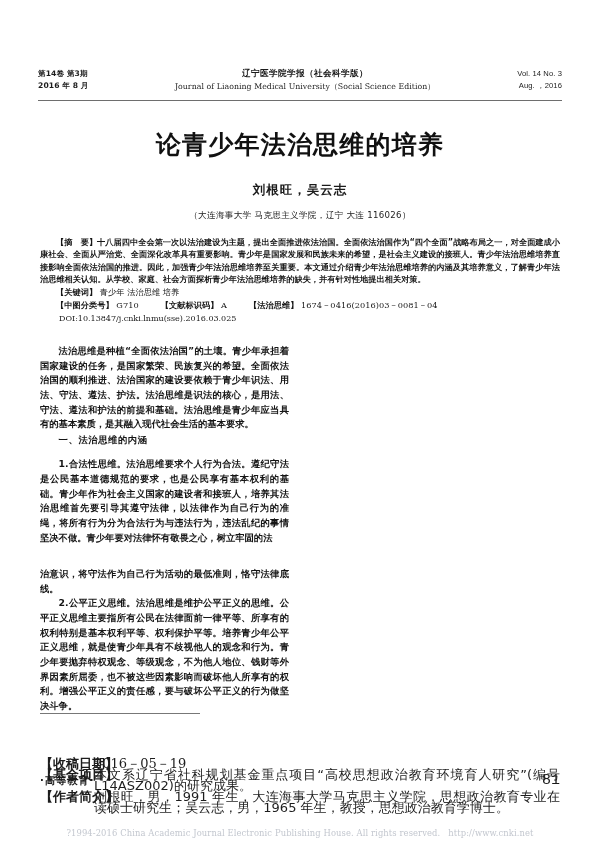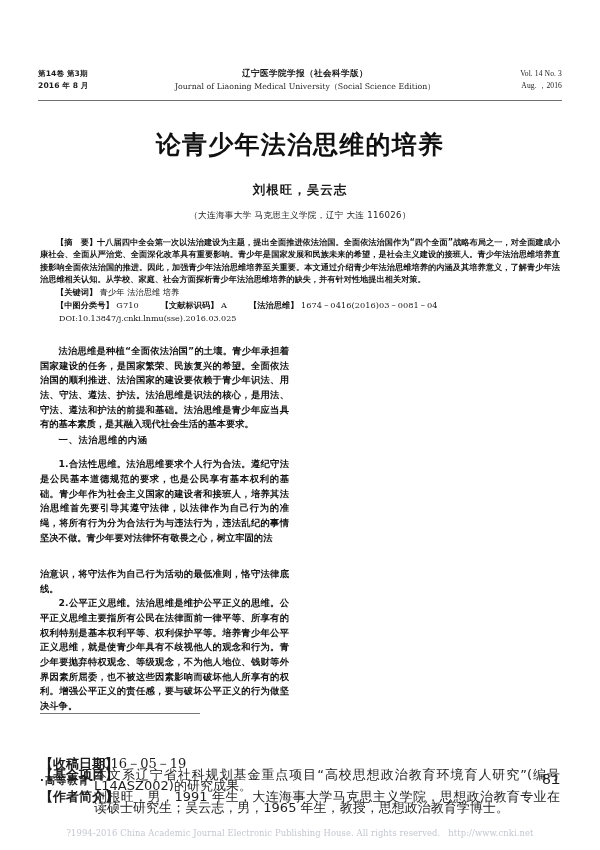--- a/index.html
+++ b/index.html
@@ -36,21 +36,21 @@
     justify-content: space-between;
   }
   .mast-col {
     font-size: 7.6px;
     line-height: 11.5px;
     letter-spacing: 0.1px;
     white-space: nowrap;
   }
   .mast-left { text-align: left; font-weight: bold; width: 120px; }
   .mast-center { text-align: center; flex: 1; }
-  .mast-right { text-align: right; width: 110px; font-family: Liberation Serif, serif; }
+  .mast-right { text-align: right; width: 110px; font-family: Liberation Sans, sans-serif; }
   .mast-center .cn {
     font-weight: bold;
     font-size: 8.6px;
     letter-spacing: 0.4px;
     display: block;
     margin-bottom: 1.5px;
   }
   .mast-center .en {
     font-family: "DejaVu Serif", "Liberation Serif", serif;
     font-size: 7.8px;

